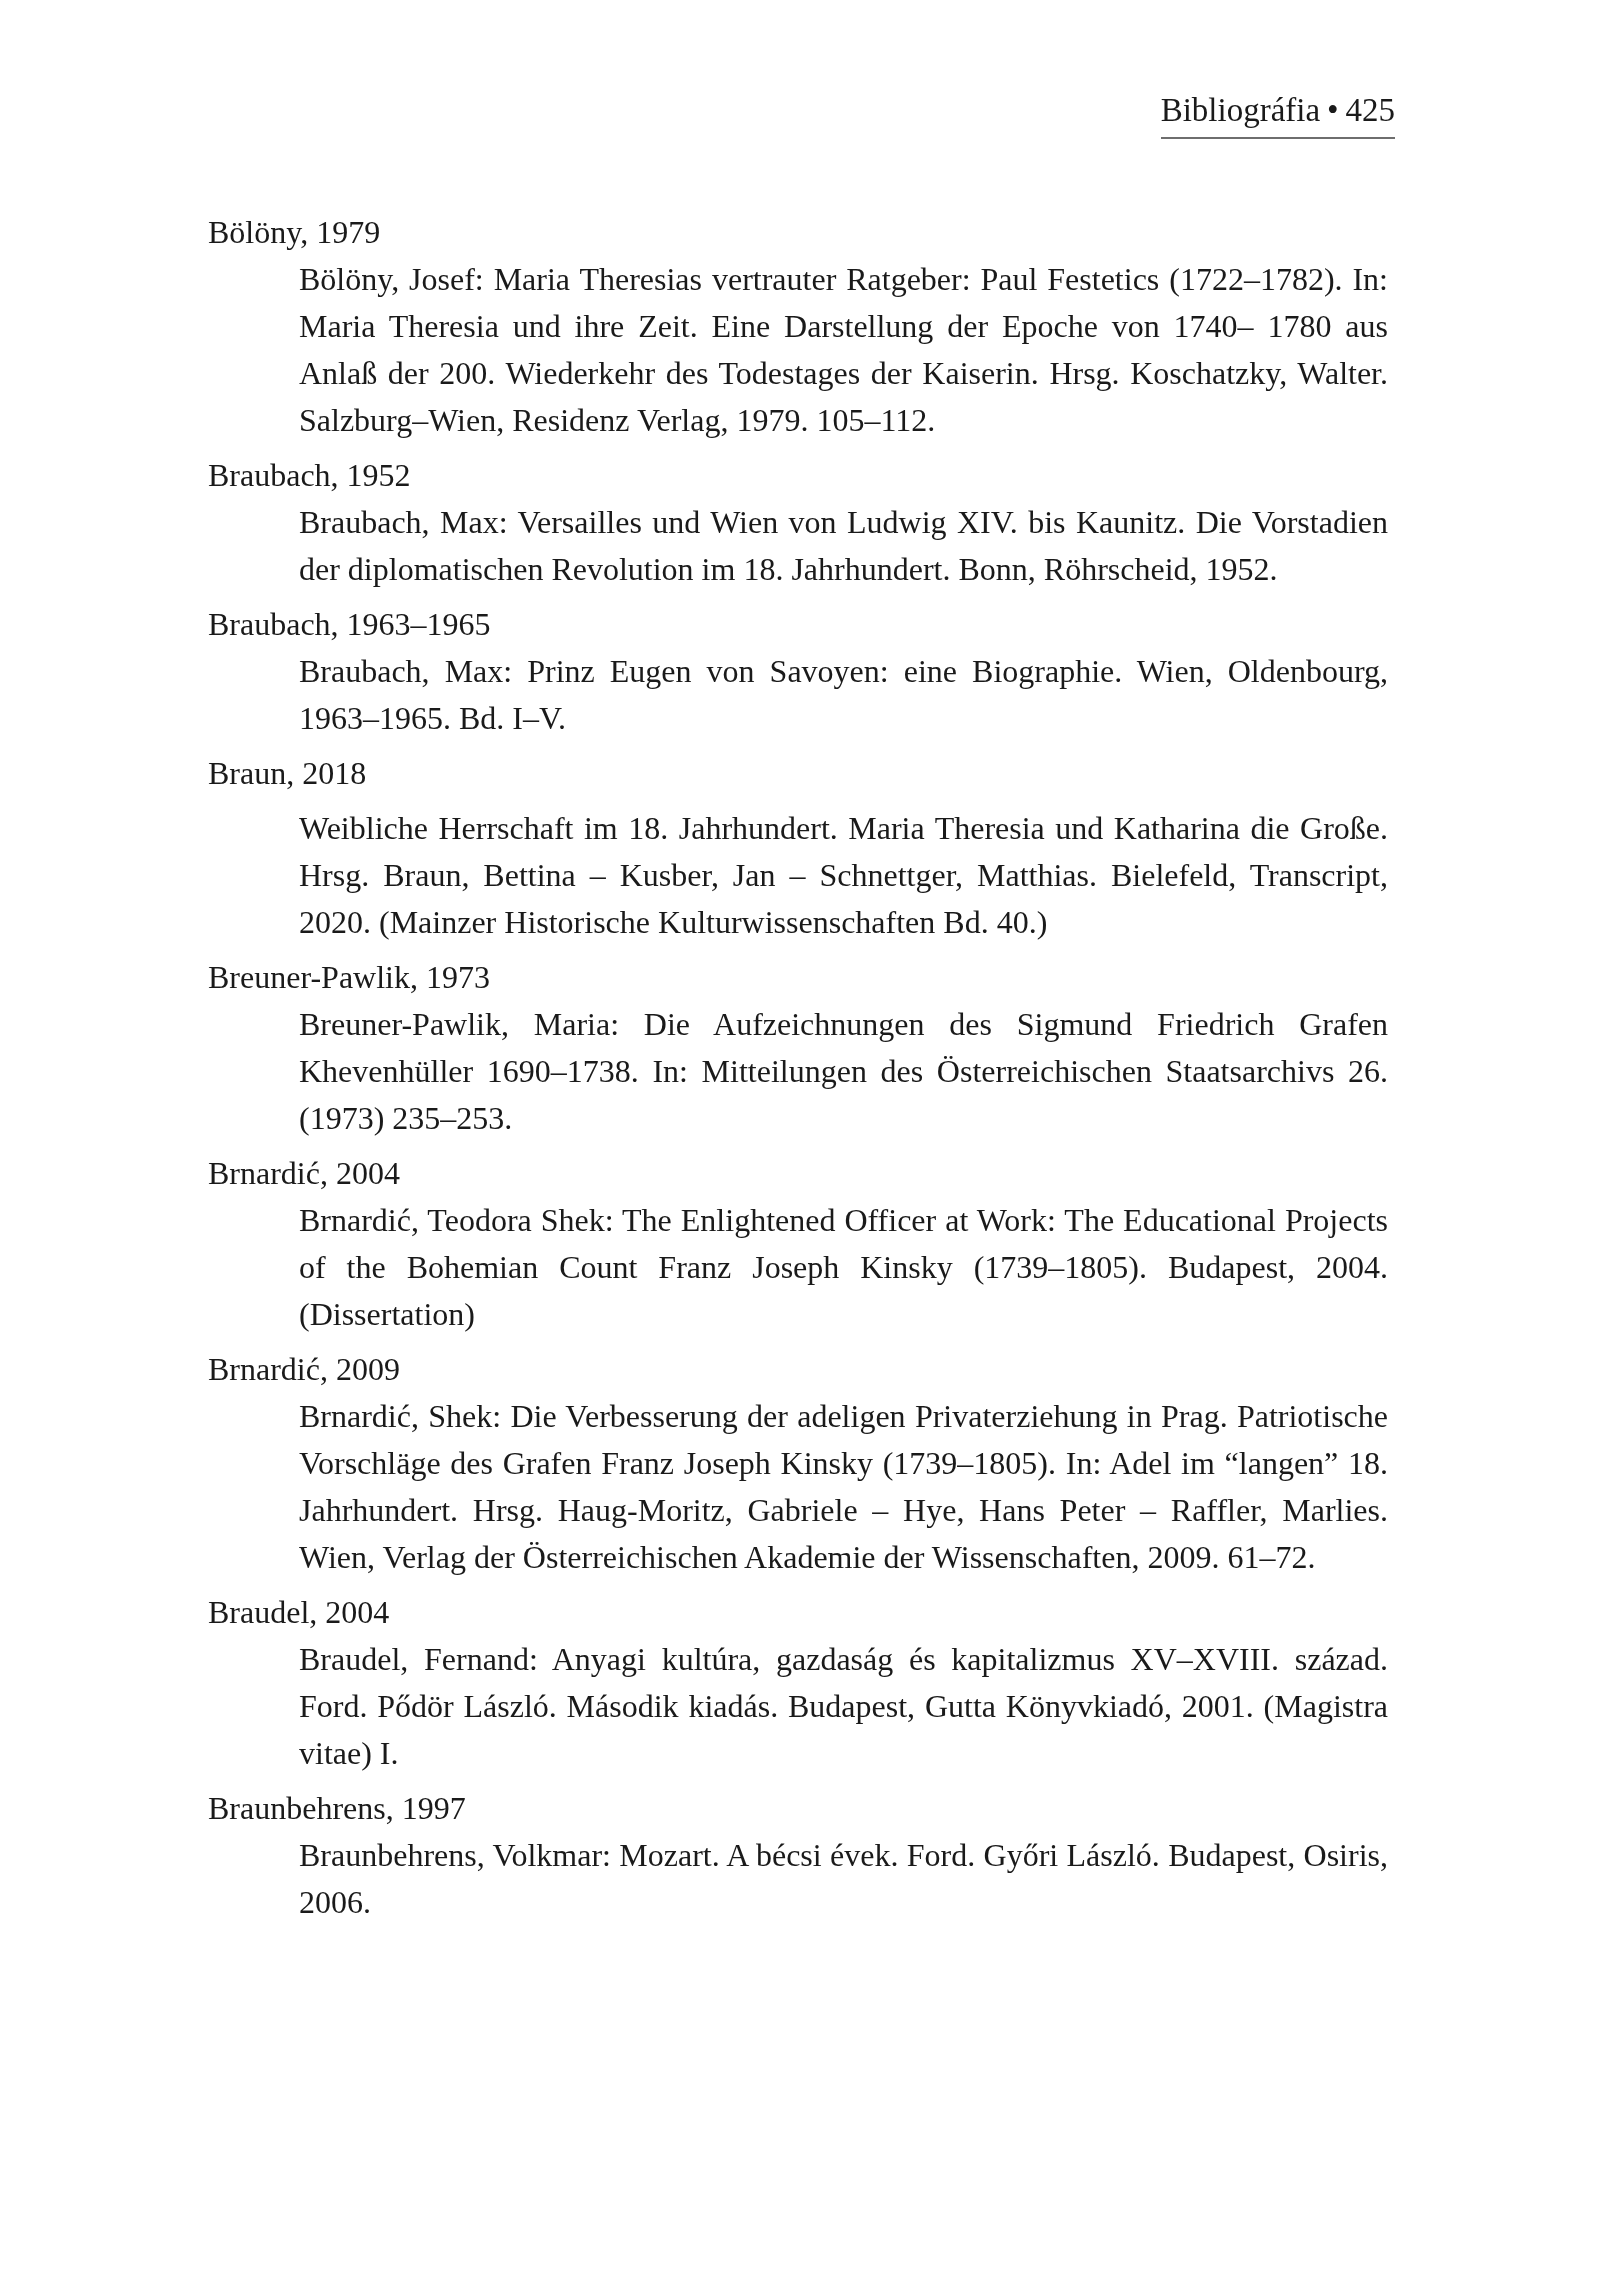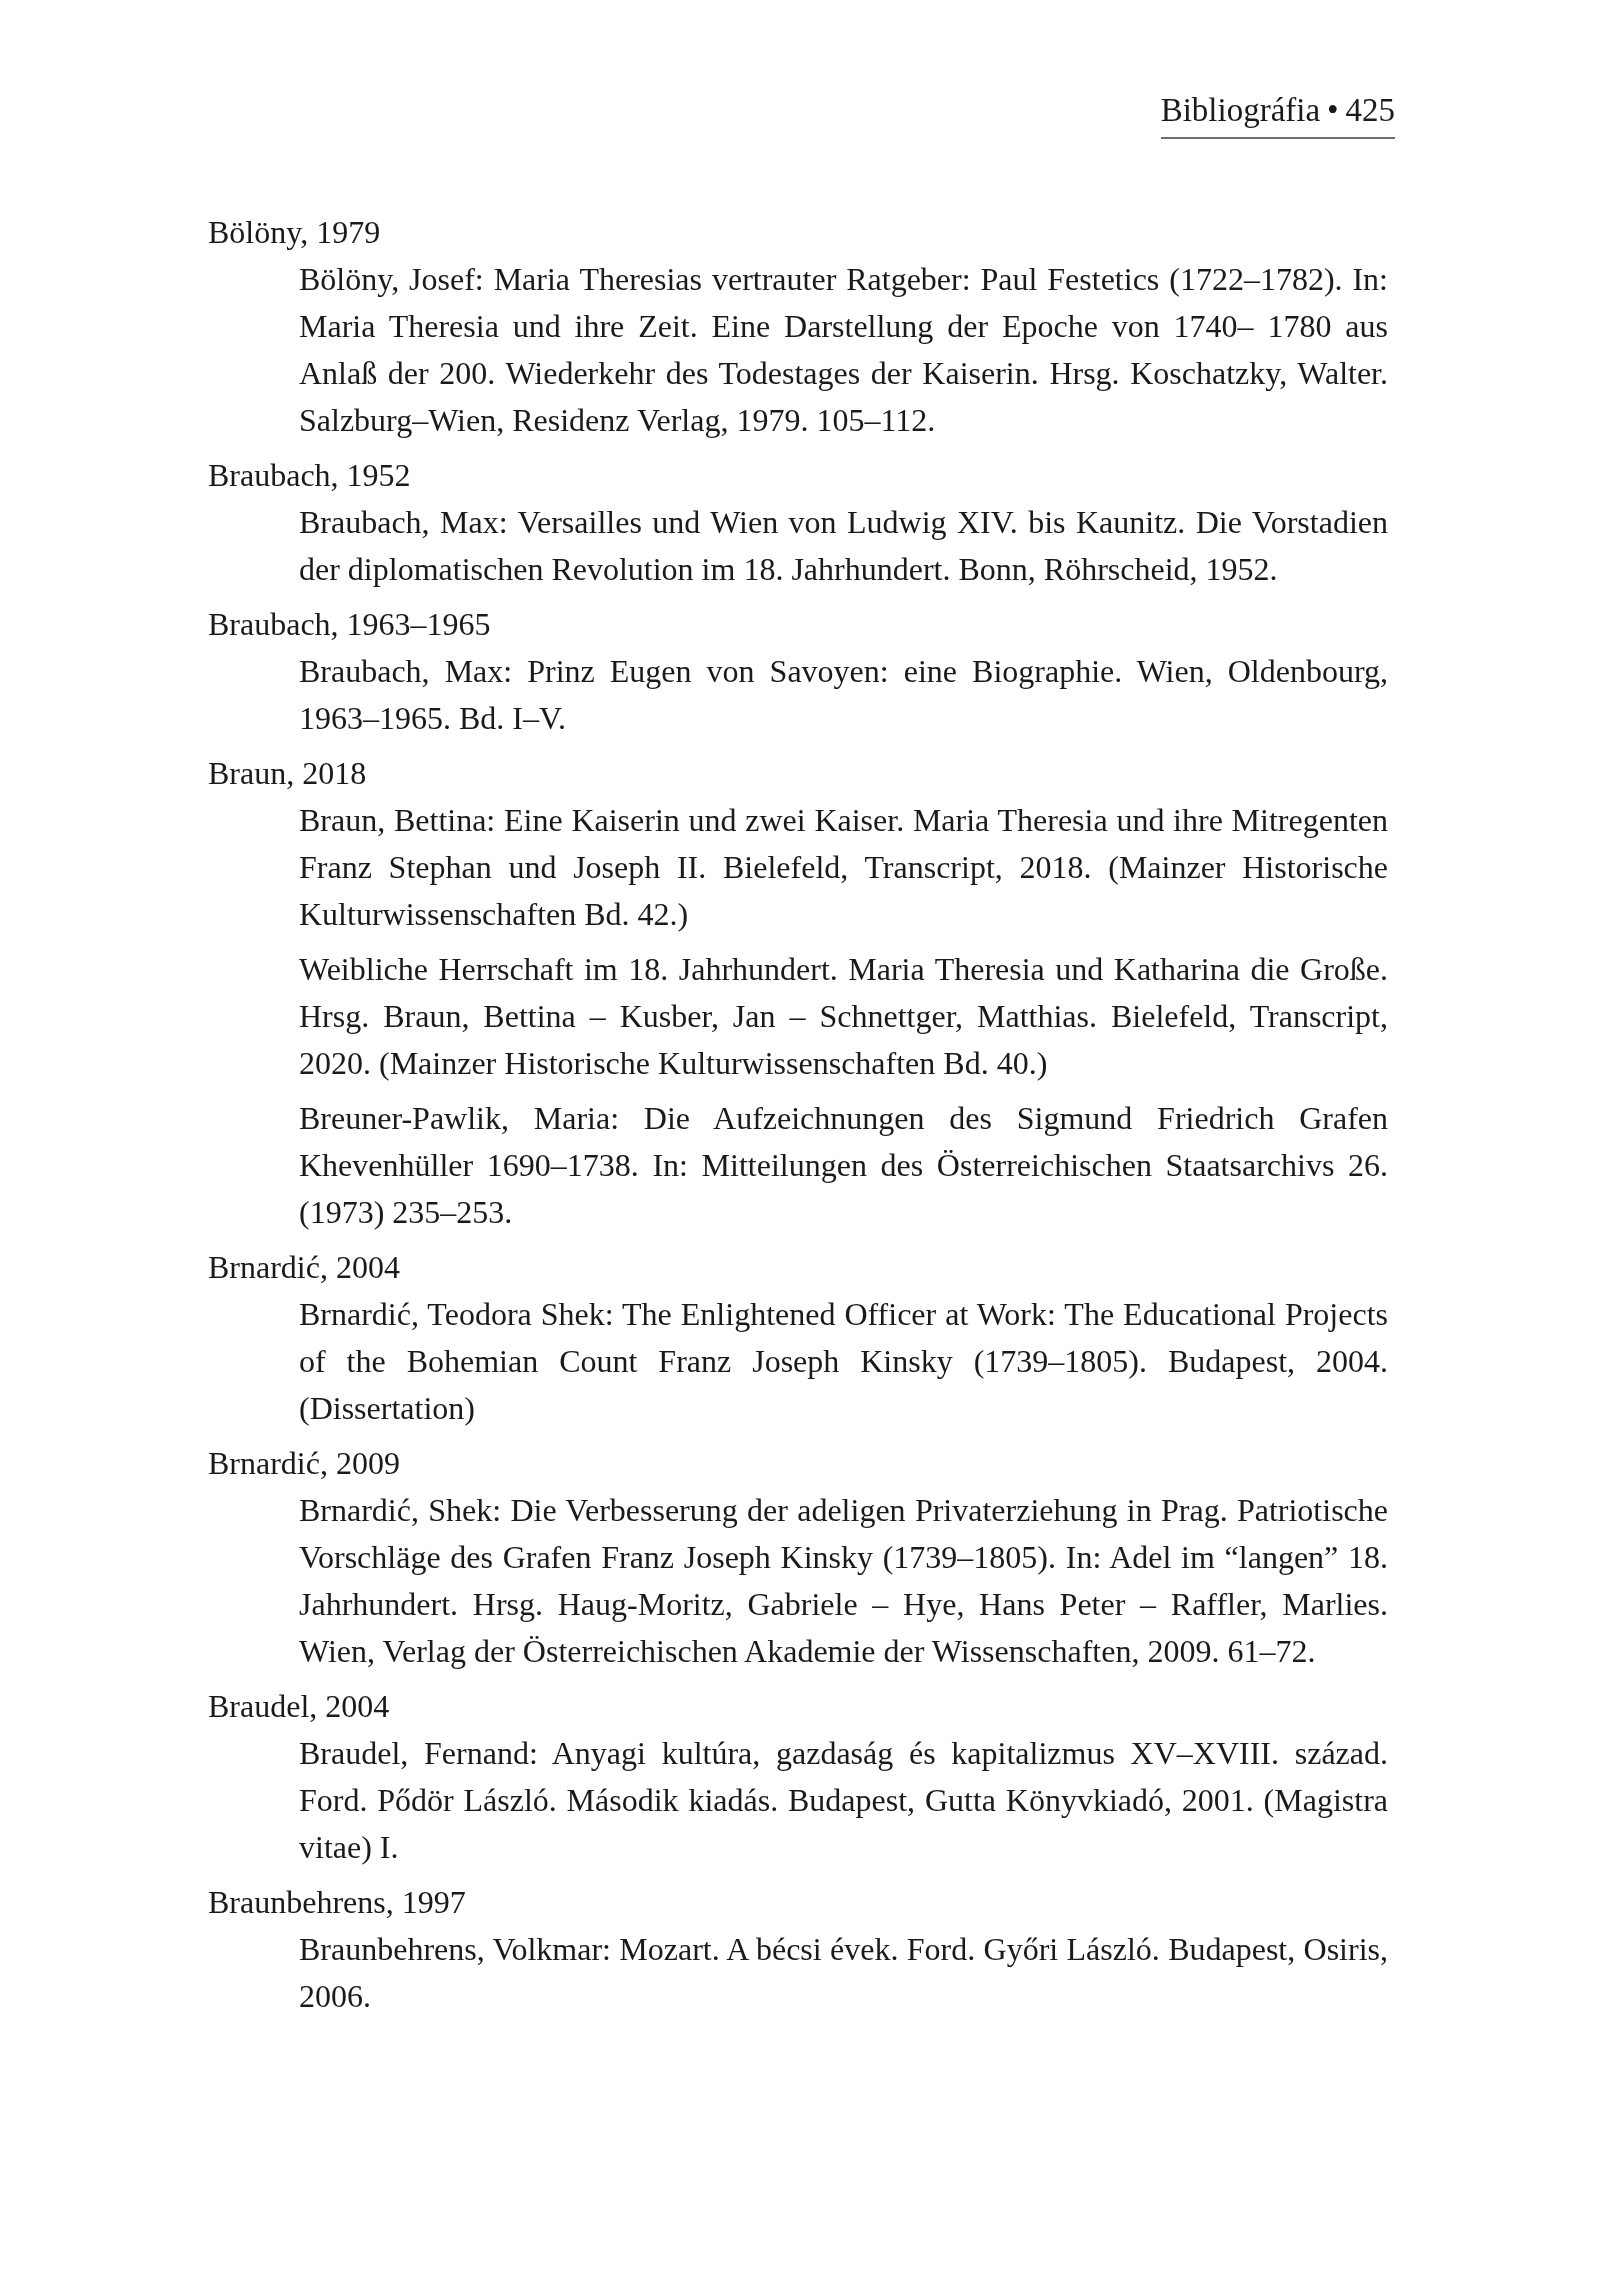--- a/index.html
+++ b/index.html
@@ -38,26 +38,26 @@
     <div class="entry">
       <span class="entry-key">Braubach, 1952</span>
       <span class="entry-ref">Braubach, Max: Versailles und Wien von Ludwig XIV. bis Kaunitz. Die Vorstadien der diplomatischen Revolution im 18. Jahrhundert. Bonn, Röhr­scheid, 1952.</span>
     </div>
     <div class="entry">
       <span class="entry-key">Braubach, 1963–1965</span>
       <span class="entry-ref">Braubach, Max: Prinz Eugen von Savoyen: eine Biographie. Wien, Olden­bourg, 1963–1965. Bd. I–V.</span>
     </div>
     <div class="entry">
       <span class="entry-key">Braun, 2018</span>
-      <span class="entry-ref">Braun, Bettina: Eine Kaiserin und zwei Kaiser. Maria Theresia und ihre Mit­regenten Franz Stephan und Joseph II. Bielefeld, Transcript, 2018. (Mainzer Historische Kulturwissenschaften Bd. 42.)</span>
     </div>
     <div class="entry">
       <span class="entry-ref">Weibliche Herrschaft im 18. Jahrhundert. Maria Theresia und Katharina die Große. Hrsg. Braun, Bettina – Kusber, Jan – Schnettger, Matthias. Bielefeld, Transcript, 2020. (Mainzer Historische Kulturwissenschaften Bd. 40.)</span>
     </div>
     <div class="entry">
+      <span class="entry-key">Breuner-Pawlik, 1973</span>
       <span class="entry-ref">Breuner-Pawlik, Maria: Die Aufzeichnungen des Sigmund Friedrich Grafen Khevenhüller 1690–1738. In: Mitteilungen des Österreichischen Staatsar­chivs 26. (1973) 235–253.</span>
     </div>
     <div class="entry">
       <span class="entry-key">Brnardić, 2004</span>
       <span class="entry-ref">Brnardić, Teodora Shek: The Enlightened Officer at Work: The Educational Projects of the Bohemian Count Franz Joseph Kinsky (1739–1805). Budapest, 2004. (Dissertation)</span>
     </div>
     <div class="entry">
       <span class="entry-key">Brnardić, 2009</span>
       <span class="entry-ref">Brnardić, Shek: Die Verbesserung der adeligen Privaterziehung in Prag. Pat­riotische Vorschläge des Grafen Franz Joseph Kinsky (1739–1805). In: Adel im “langen” 18. Jahrhundert. Hrsg. Haug-Moritz, Gabriele – Hye, Hans Pe­ter – Raffler, Marlies. Wien, Verlag der Österreichischen Akademie der Wis­senschaften, 2009. 61–72.</span>
     </div>

